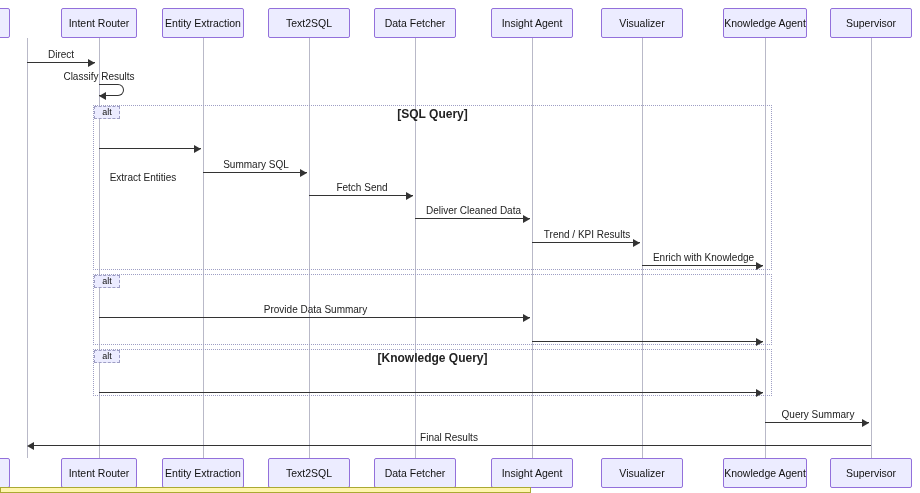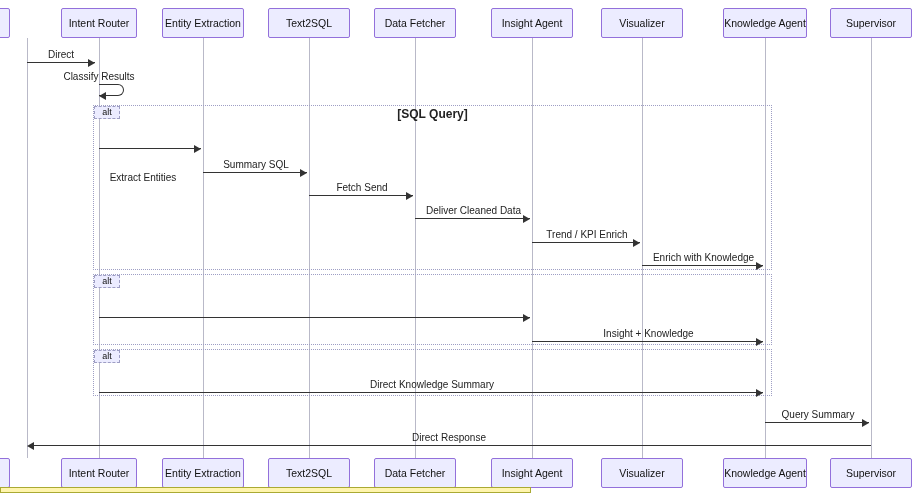--- a/index.html
+++ b/index.html
@@ -64,20 +64,21 @@
 
   <div class="frame" style="left:93px;top:105px;width:679px;height:165px;">
     <div class="frame-label">alt</div>
     <div class="frame-cond">[SQL Query]</div>
   </div>
   <div class="frame" style="left:93px;top:274px;width:679px;height:71px;">
     <div class="frame-label">alt</div>
   </div>
   <div class="frame" style="left:93px;top:349px;width:679px;height:47px;">
     <div class="frame-label">alt</div>
+    <div class="frame-cond">[Knowledge Query]</div>
   </div>
 
   <div class="msg-label" style="left:27px;top:49px;width:68px;">Direct</div>
   <div class="msg-line" style="left:27px;top:62px;width:68px;"></div>
   <div class="arrow-r" style="left:88px;top:59px;"></div>
 
   <div class="msg-label" style="left:54px;top:71px;width:90px;">Classify Results</div>
   <div class="self-loop" style="left:99px;top:84px;"></div>
   <div class="arrow-l" style="left:99px;top:92px;"></div>
 
@@ -90,42 +91,41 @@
   <div class="arrow-r" style="left:300px;top:169px;"></div>
 
   <div class="msg-label" style="left:309px;top:182px;width:106px;">Fetch Send</div>
   <div class="msg-line" style="left:309px;top:195px;width:104px;"></div>
   <div class="arrow-r" style="left:406px;top:192px;"></div>
 
   <div class="msg-label" style="left:415px;top:205px;width:117px;">Deliver Cleaned Data</div>
   <div class="msg-line" style="left:415px;top:218px;width:115px;"></div>
   <div class="arrow-r" style="left:523px;top:215px;"></div>
 
-  <div class="msg-label" style="left:532px;top:229px;width:110px;">Trend / KPI Enrich</div>
+  <div class="msg-label" style="left:532px;top:229px;width:110px;">Trend / KPI Results</div>
   <div class="msg-line" style="left:532px;top:242px;width:108px;"></div>
   <div class="arrow-r" style="left:633px;top:239px;"></div>
 
   <div class="msg-label" style="left:642px;top:252px;width:123px;">Enrich with Knowledge</div>
   <div class="msg-line" style="left:642px;top:265px;width:121px;"></div>
   <div class="arrow-r" style="left:756px;top:262px;"></div>
 
+  <div class="msg-label" style="left:99px;top:304px;width:433px;">Provide Data Summary</div>
   <div class="msg-line" style="left:99px;top:317px;width:431px;"></div>
   <div class="arrow-r" style="left:523px;top:314px;"></div>
 
-  <div class="msg-label" style="left:532px;top:328px;width:233px;">Insight + Knowledge</div>
   <div class="msg-line" style="left:532px;top:341px;width:231px;"></div>
   <div class="arrow-r" style="left:756px;top:338px;"></div>
 
-  <div class="msg-label" style="left:99px;top:379px;width:666px;">Direct Knowledge Summary</div>
   <div class="msg-line" style="left:99px;top:392px;width:664px;"></div>
   <div class="arrow-r" style="left:756px;top:389px;"></div>
 
   <div class="msg-label" style="left:765px;top:409px;width:106px;">Query Summary</div>
   <div class="msg-line" style="left:765px;top:422px;width:104px;"></div>
   <div class="arrow-r" style="left:862px;top:419px;"></div>
 
-  <div class="msg-label" style="left:27px;top:432px;width:844px;">Direct Response</div>
+  <div class="msg-label" style="left:27px;top:432px;width:844px;">Final Results</div>
   <div class="msg-line" style="left:34px;top:445px;width:837px;"></div>
   <div class="arrow-l" style="left:27px;top:442px;"></div>
 
   <div class="note-strip" style="left:0px;top:487px;width:531px;height:6px;"></div>
 
 </div>
 
 </body></html>

